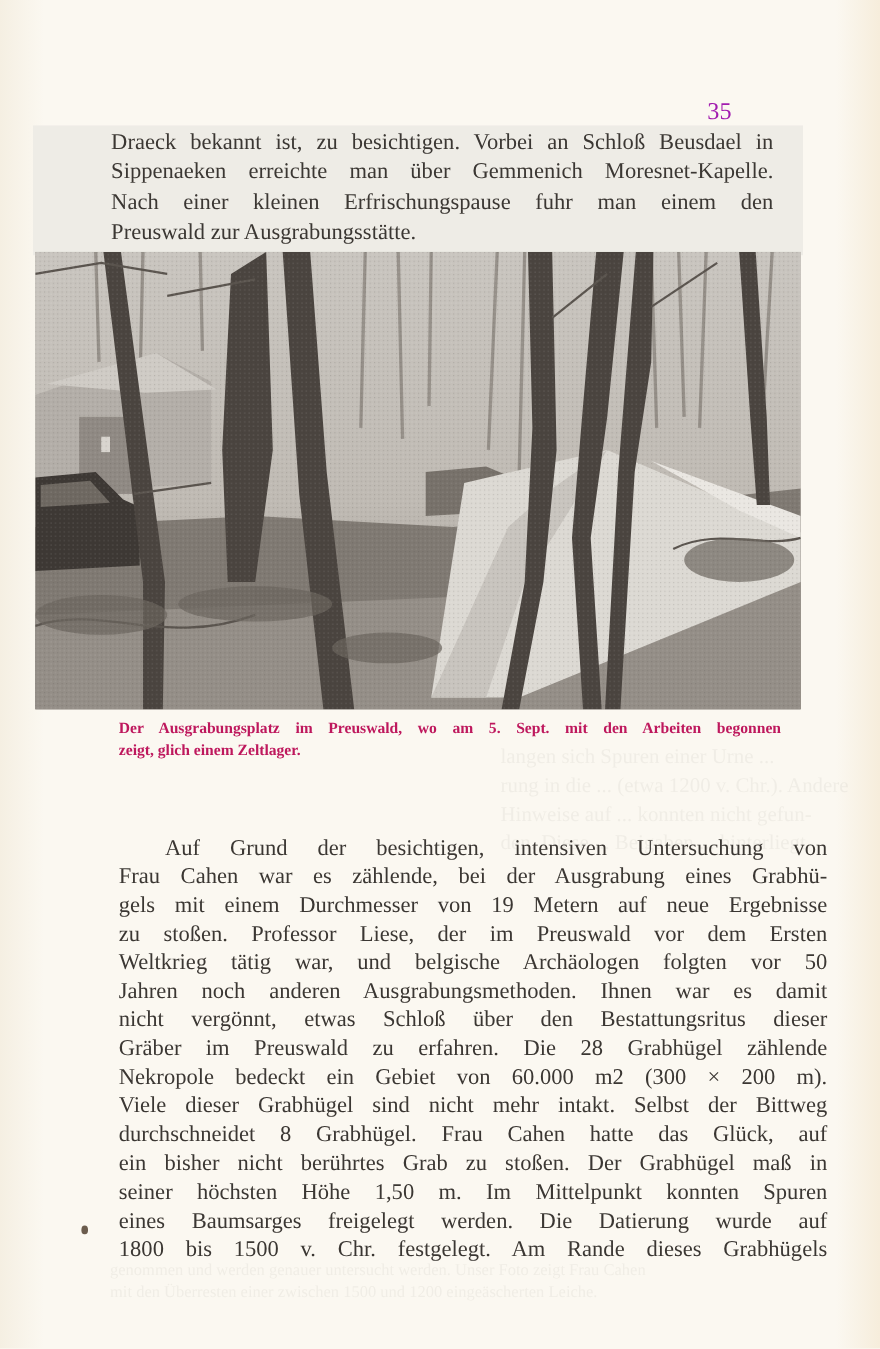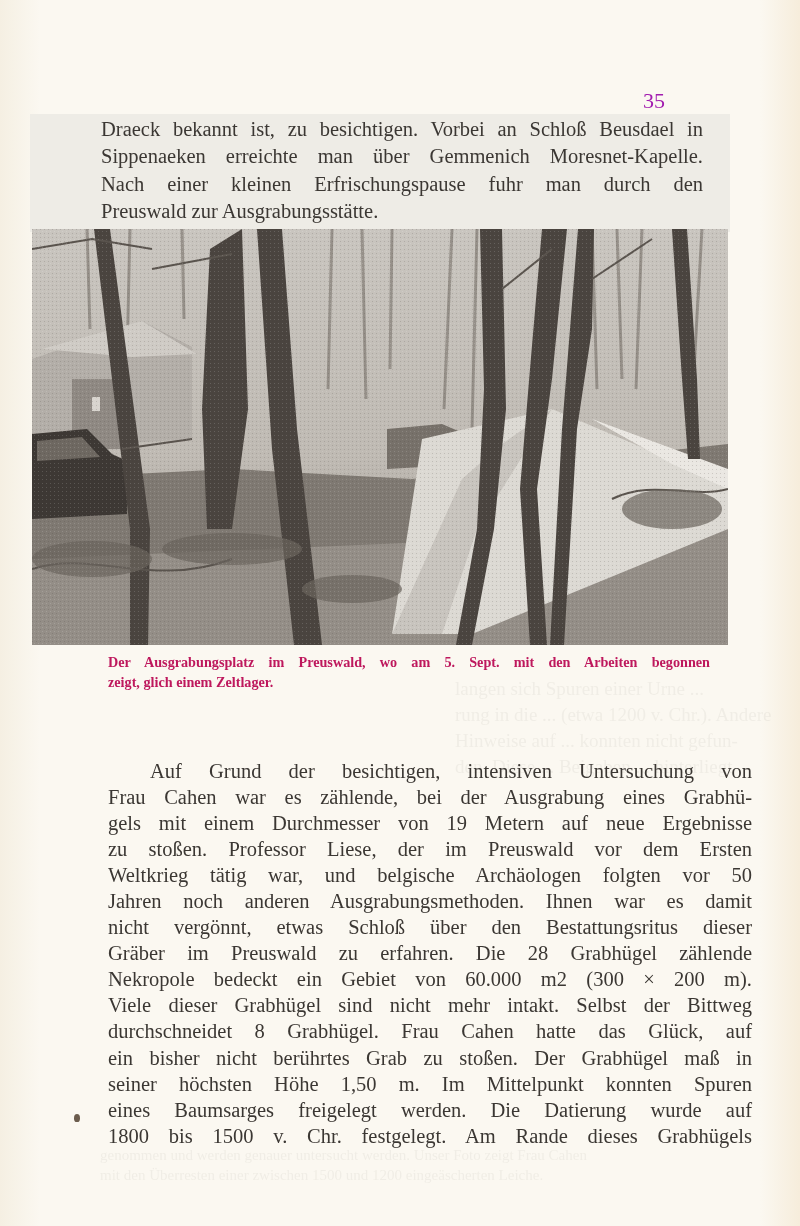--- a/index.html
+++ b/index.html
@@ -111,21 +111,21 @@
 
 <div class="page-shade"></div>
 
 <div class="page-number">35</div>
 
 <div class="top-band"></div>
 
 <div class="top-para">
   <span class="line justify">Draeck bekannt ist, zu besichtigen. Vorbei an Schloß Beusdael in</span>
   <span class="line justify">Sippenaeken erreichte man über Gemmenich Moresnet-Kapelle.</span>
-  <span class="line justify">Nach einer kleinen Erfrischungspause fuhr man durch den</span>
+  <span class="line justify">Nach einer kleinen Erfrischungspause fuhr man einem den</span>
   <span class="line">Preuswald zur Ausgrabungsstätte.</span>
 </div>
 
 <div class="photo">
   <svg width="696" height="416" viewBox="0 0 696 416" xmlns="http://www.w3.org/2000/svg">
     <defs>
       <linearGradient id="sky" x1="0" y1="0" x2="0" y2="1">
         <stop offset="0" stop-color="#c9c5bf"></stop>
         <stop offset="0.55" stop-color="#bfbab3"></stop>
         <stop offset="1" stop-color="#9a948d"></stop>

